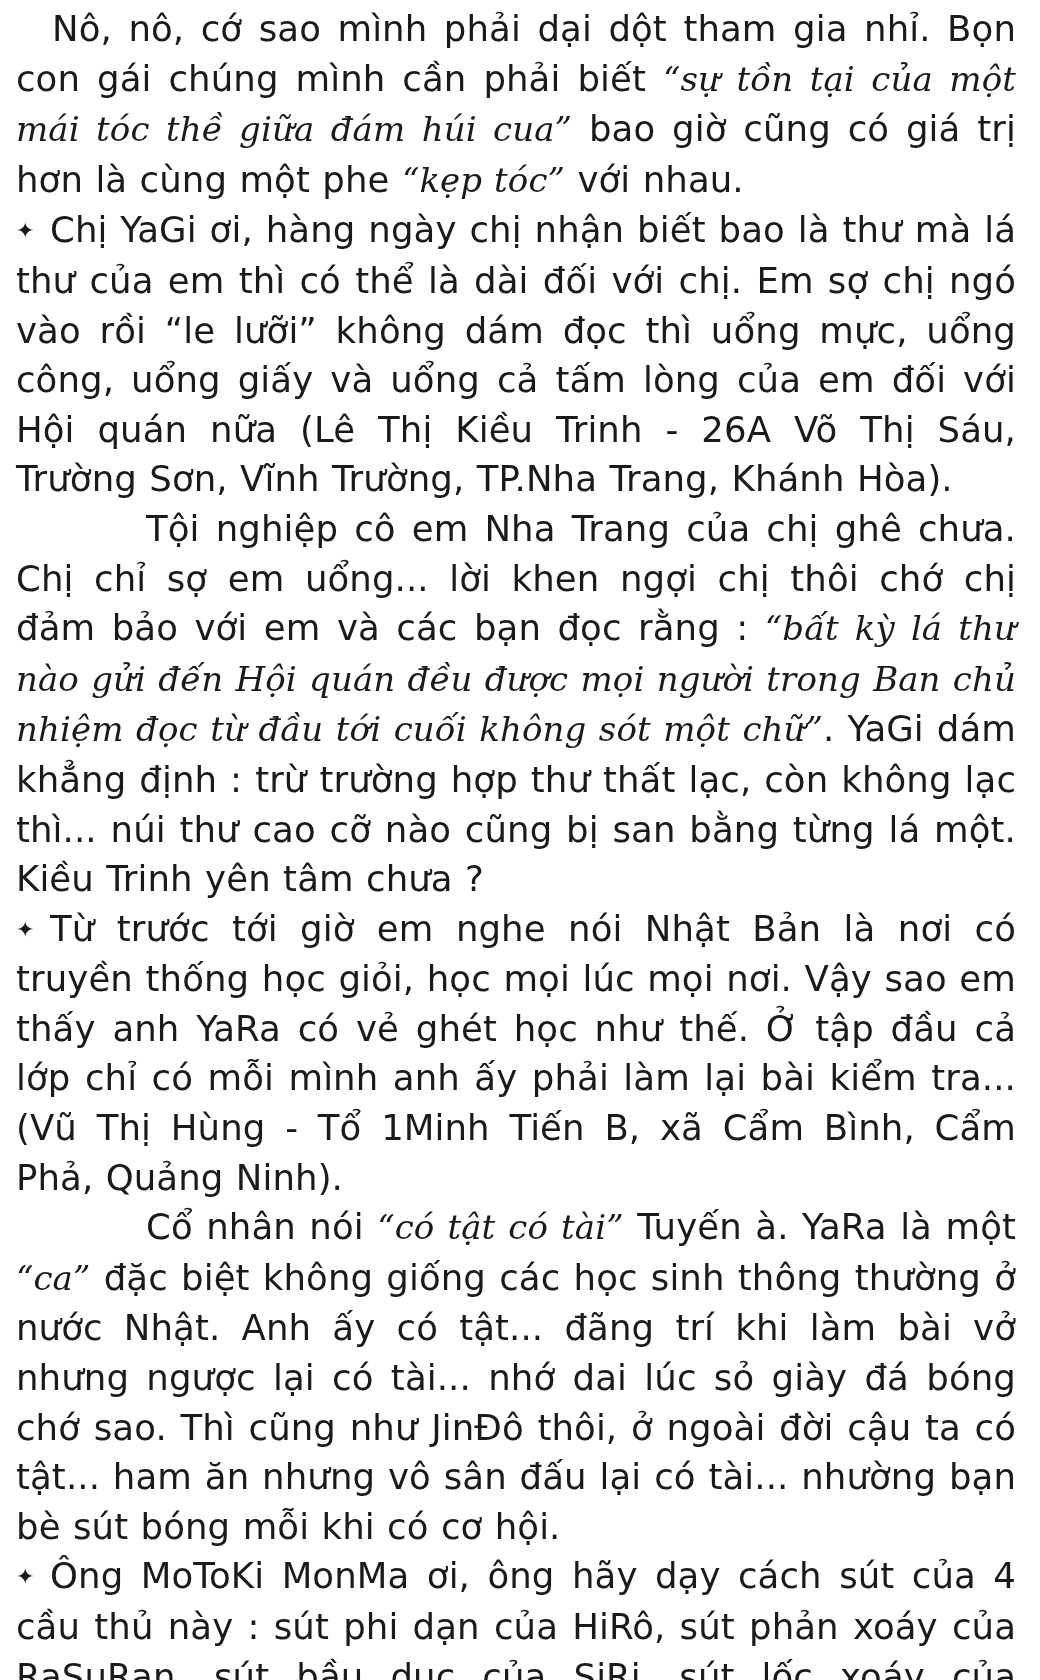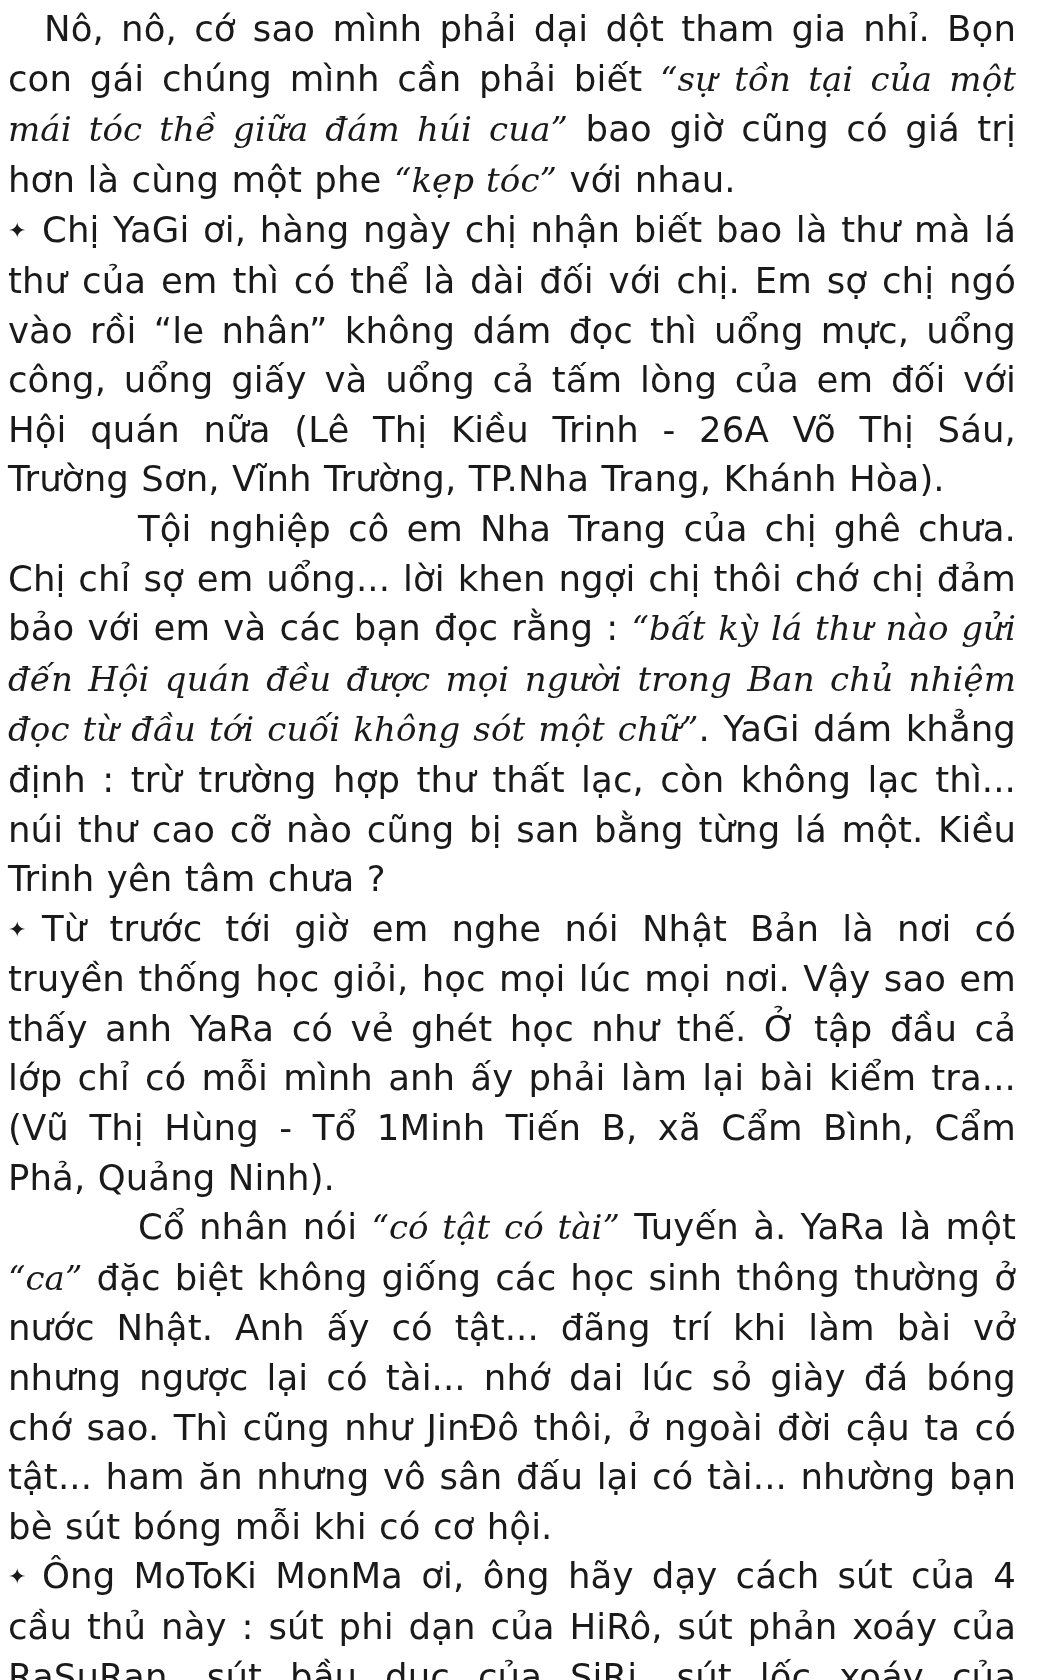--- a/index.html
+++ b/index.html
@@ -12,20 +12,21 @@
     height: 1680px;
     position: relative;
     overflow: hidden;
     font-family: "DejaVu Sans", sans-serif;
   }
   .page {
     position: absolute;
     inset: 0;
     padding: 4px 24px 0 8px;
     box-sizing: border-box;
+    margin-left: 8px;
   }
   .scan {
     color: #1a1a1a;
     font-size: 35.5px;
     line-height: 49.6px;
     letter-spacing: 0.1px;
     text-align: justify;
     text-justify: inter-word;
     word-spacing: 1px;
   }
@@ -73,21 +74,21 @@
 <body>
 
 <div class="page">
   <div class="scan">
 
     <p class="para">
       <span class="lead"></span><span>Nô, nô, cớ sao mình phải dại dột tham gia nhỉ. Bọn con gái chúng mình cần phải biết </span><span class="it">“sự tồn tại của một mái tóc thề giữa đám húi cua”</span><span> bao giờ cũng có giá trị hơn là cùng một phe </span><span class="it">“kẹp tóc”</span><span> với nhau.</span>
     </p>
 
     <p class="para">
-      <span class="bullet">✦</span><span>Chị YaGi ơi, hàng ngày chị nhận biết bao là thư mà lá thư của em thì có thể là dài đối với chị. Em sợ chị ngó vào rồi </span><span>“le nhân”</span><span> không dám đọc thì uổng mực, uổng công, uổng giấy và uổng cả tấm lòng của em đối với Hội quán nữa (Lê Thị Kiều Trinh - 26A Võ Thị Sáu, Trường Sơn, Vĩnh Trường, TP.Nha Trang, Khánh Hòa).</span>
+      <span class="bullet">✦</span><span>Chị YaGi ơi, hàng ngày chị nhận biết bao là thư mà lá thư của em thì có thể là dài đối với chị. Em sợ chị ngó vào rồi </span><span>“le lưỡi”</span><span> không dám đọc thì uổng mực, uổng công, uổng giấy và uổng cả tấm lòng của em đối với Hội quán nữa (Lê Thị Kiều Trinh - 26A Võ Thị Sáu, Trường Sơn, Vĩnh Trường, TP.Nha Trang, Khánh Hòa).</span>
     </p>
 
     <p class="para">
       <span class="center-ind"></span><span>Tội nghiệp cô em Nha Trang của chị ghê chưa. Chị chỉ sợ em uổng... lời khen ngợi chị thôi chớ chị đảm bảo với em và các bạn đọc rằng : </span><span class="it">“bất kỳ lá thư nào gửi đến Hội quán đều được mọi người trong Ban chủ nhiệm đọc từ đầu tới cuối không sót một chữ”</span><span>. YaGi dám khẳng định : trừ trường hợp thư thất lạc, còn không lạc thì... núi thư cao cỡ nào cũng bị san bằng từng lá một. Kiều Trinh yên tâm chưa ?</span>
     </p>
 
     <p class="para">
       <span class="bullet">✦</span><span>Từ trước tới giờ em nghe nói Nhật Bản là nơi có truyền thống học giỏi, học mọi lúc mọi nơi. Vậy sao em thấy anh YaRa có vẻ ghét học như thế. Ở tập đầu cả lớp chỉ có mỗi mình anh ấy phải làm lại bài kiểm tra... (Vũ Thị Hùng - Tổ 1Minh Tiến B, xã Cẩm Bình, Cẩm Phả, Quảng Ninh).</span>
     </p>
 

